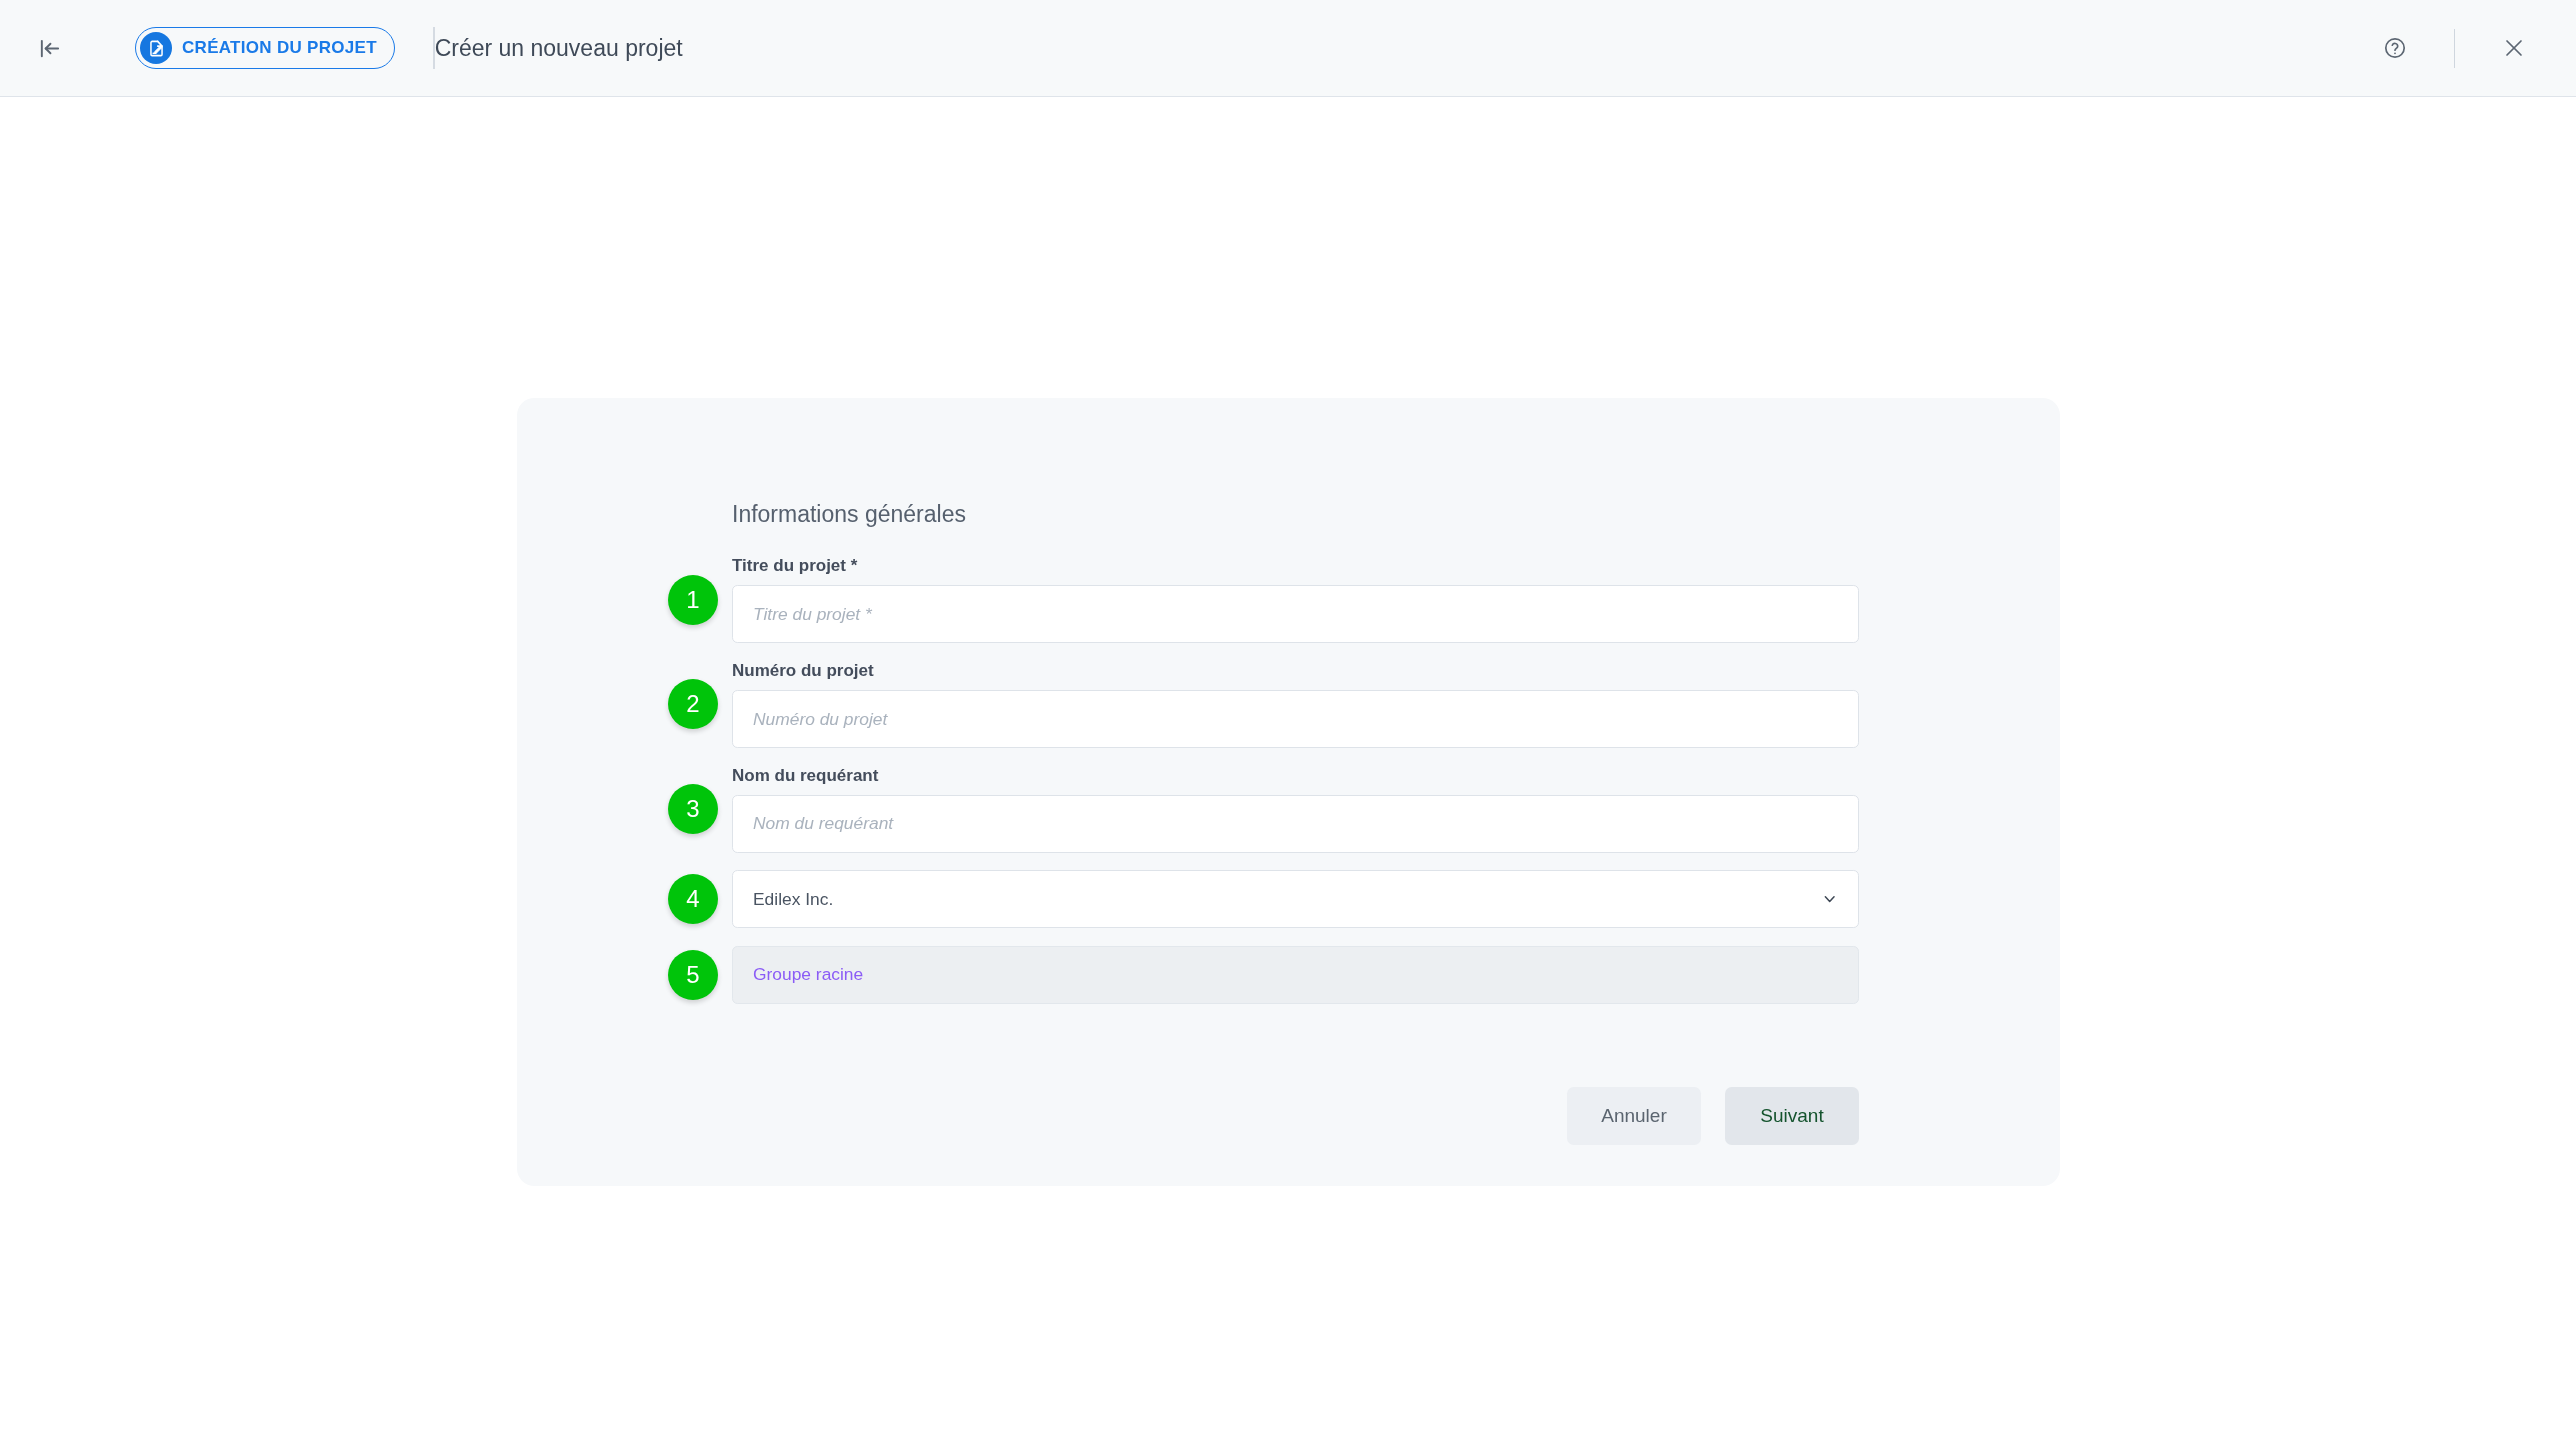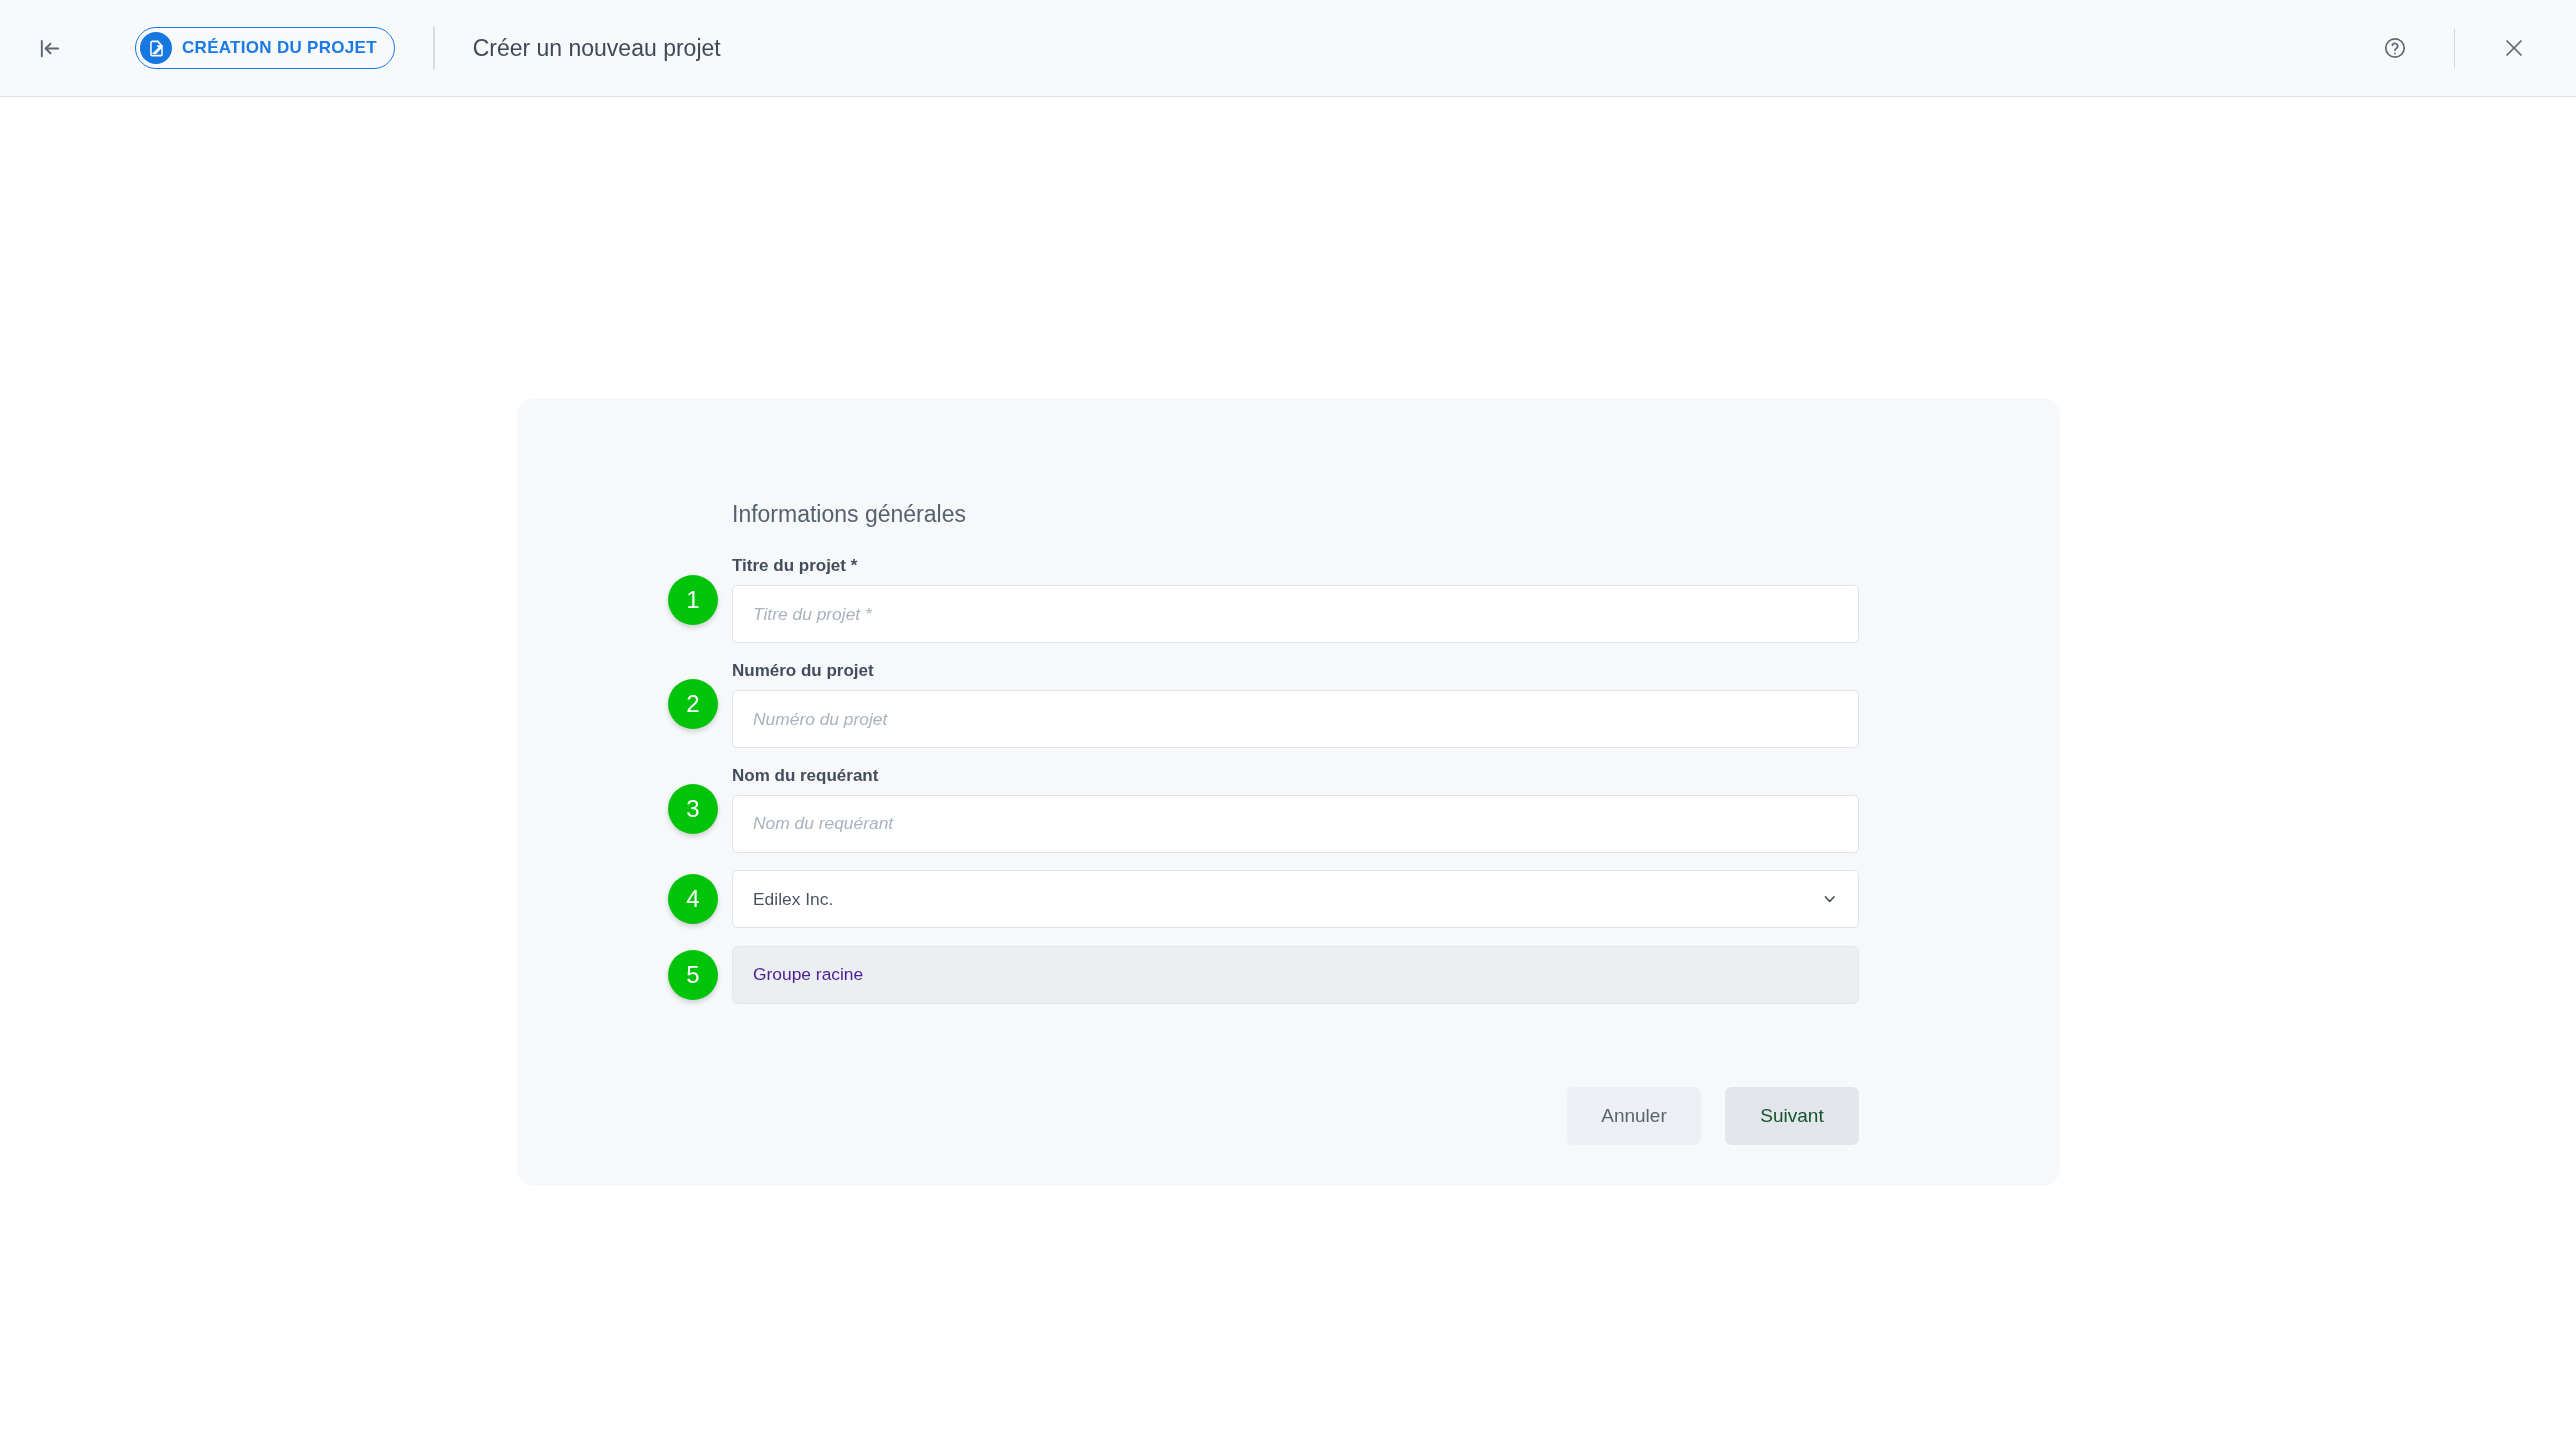--- a/index.html
+++ b/index.html
@@ -62,21 +62,20 @@
   }
 
   .topbar-sep {
     margin-left: 38px;
     width: 1.3px;
     height: 42px;
     background: #d5dbe2;
   }
 
   .topbar-title {
-    margin-left: 38px;
     font-size: 23px;
     font-weight: 400;
     color: #3f4a58;
     white-space: nowrap;
   }
 
   .topbar-right {
     margin-left: auto;
     display: flex;
     align-items: center;
@@ -148,21 +147,21 @@
     font-size: 17.4px;
     font-style: italic;
     color: #a9b2bd;
     white-space: nowrap;
   }
   .field-value {
     font-size: 17.4px;
     color: #4a5462;
     white-space: nowrap;
   }
-  .field-value.muted { color: #4c1d95; }
+  .field-value.muted { color: #8b5cf6; }
 
   .chevron {
     position: absolute;
     right: 20px;
     top: 50%;
     transform: translateY(-50%);
     display: flex;
   }
 
   

